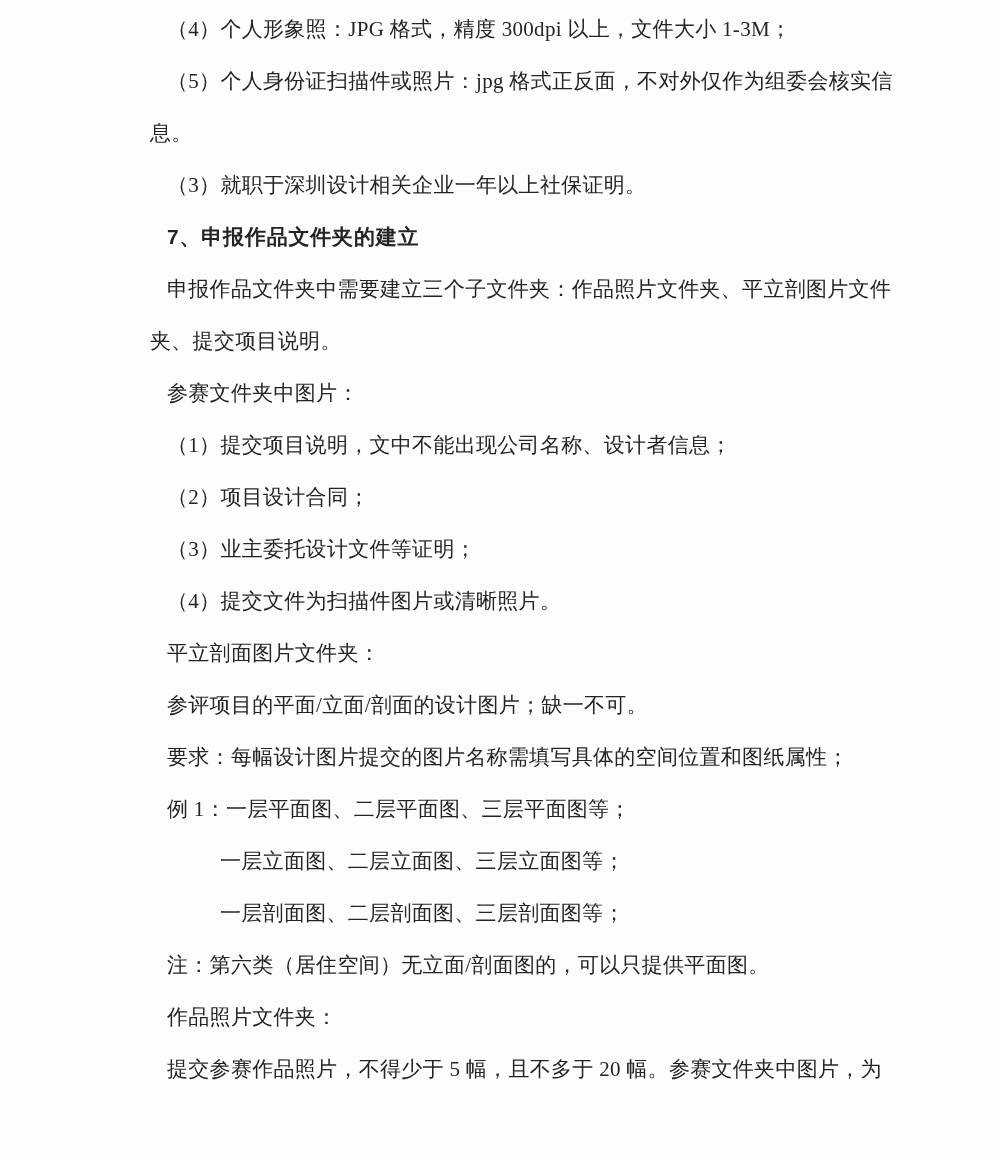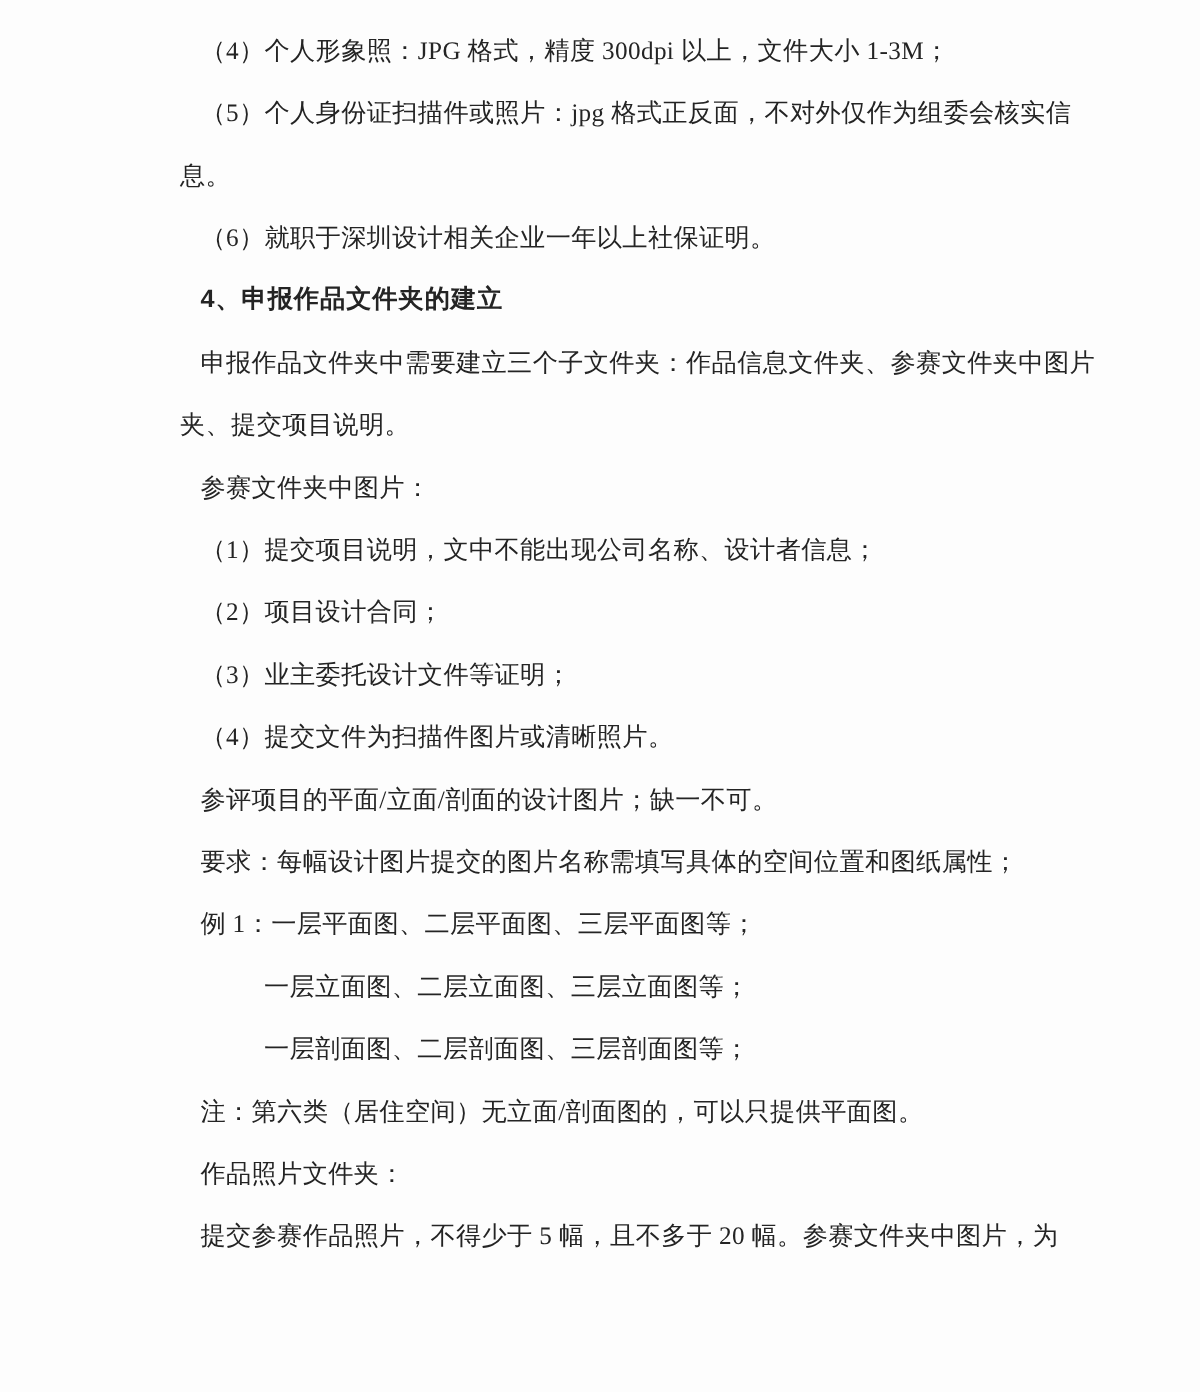--- a/index.html
+++ b/index.html
@@ -4,21 +4,21 @@
 <style>
   html,body { margin:0; padding:0; }
   .page {
     position:relative;
     width:1000px;
     height:1160px;
     background:#fdfdfd;
     overflow:hidden;
   }
   .doc {
-    padding:16px 146px 0 150px;
+    padding:3px 146px 0 150px;
     font-family:"Liberation Serif","DejaVu Serif",serif;
     font-size:21px;
     color:#242424;
     letter-spacing:0.3px;
   }
   .line {
     height:52px;
     line-height:52px;
     white-space:nowrap;
     overflow:visible;
@@ -37,29 +37,30 @@
   }
 </style>
 </head>
 <body>
 
 <div class="page">
   <div class="doc" id="doc-body">
       <div class="line ind1">（4）个人形象照：JPG 格式，精度 300dpi 以上，文件大小 1-3M；</div>
       <div class="line ind1 j">（5）个人身份证扫描件或照片：jpg 格式正反面，不对外仅作为组委会核实信</div>
       <div class="line ind0">息。</div>
-      <div class="line ind1">（6）就职于深圳设计相关企业一年以上社保证明。</div>
-      <div class="line ind1 b">4、申报作品文件夹的建立</div>
-      <div class="line ind1 j">申报作品文件夹中需要建立三个子文件夹：作品信息文件夹、参赛文件夹中图片</div>
+      <div class="line ind1">（3）就职于深圳设计相关企业一年以上社保证明。</div>
+      <div class="line ind1 b">7、申报作品文件夹的建立</div>
+      <div class="line ind1 j">申报作品文件夹中需要建立三个子文件夹：作品照片文件夹、平立剖图片文件</div>
       <div class="line ind0">夹、提交项目说明。</div>
       <div class="line ind1">参赛文件夹中图片：</div>
       <div class="line ind1">（1）提交项目说明，文中不能出现公司名称、设计者信息；</div>
       <div class="line ind1">（2）项目设计合同；</div>
       <div class="line ind1">（3）业主委托设计文件等证明；</div>
       <div class="line ind1">（4）提交文件为扫描件图片或清晰照片。</div>
+      <div class="line ind1">平立剖面图片文件夹：</div>
       <div class="line ind1">参评项目的平面/立面/剖面的设计图片；缺一不可。</div>
       <div class="line ind1">要求：每幅设计图片提交的图片名称需填写具体的空间位置和图纸属性；</div>
       <div class="line ind1">例 1：一层平面图、二层平面图、三层平面图等；</div>
       <div class="line ind3">一层立面图、二层立面图、三层立面图等；</div>
       <div class="line ind3">一层剖面图、二层剖面图、三层剖面图等；</div>
       <div class="line ind1">注：第六类（居住空间）无立面/剖面图的，可以只提供平面图。</div>
       <div class="line ind1">作品照片文件夹：</div>
       <div class="line ind1 j">提交参赛作品照片，不得少于 5 幅，且不多于 20 幅。参赛文件夹中图片，为</div>
     </div>
 </div>

